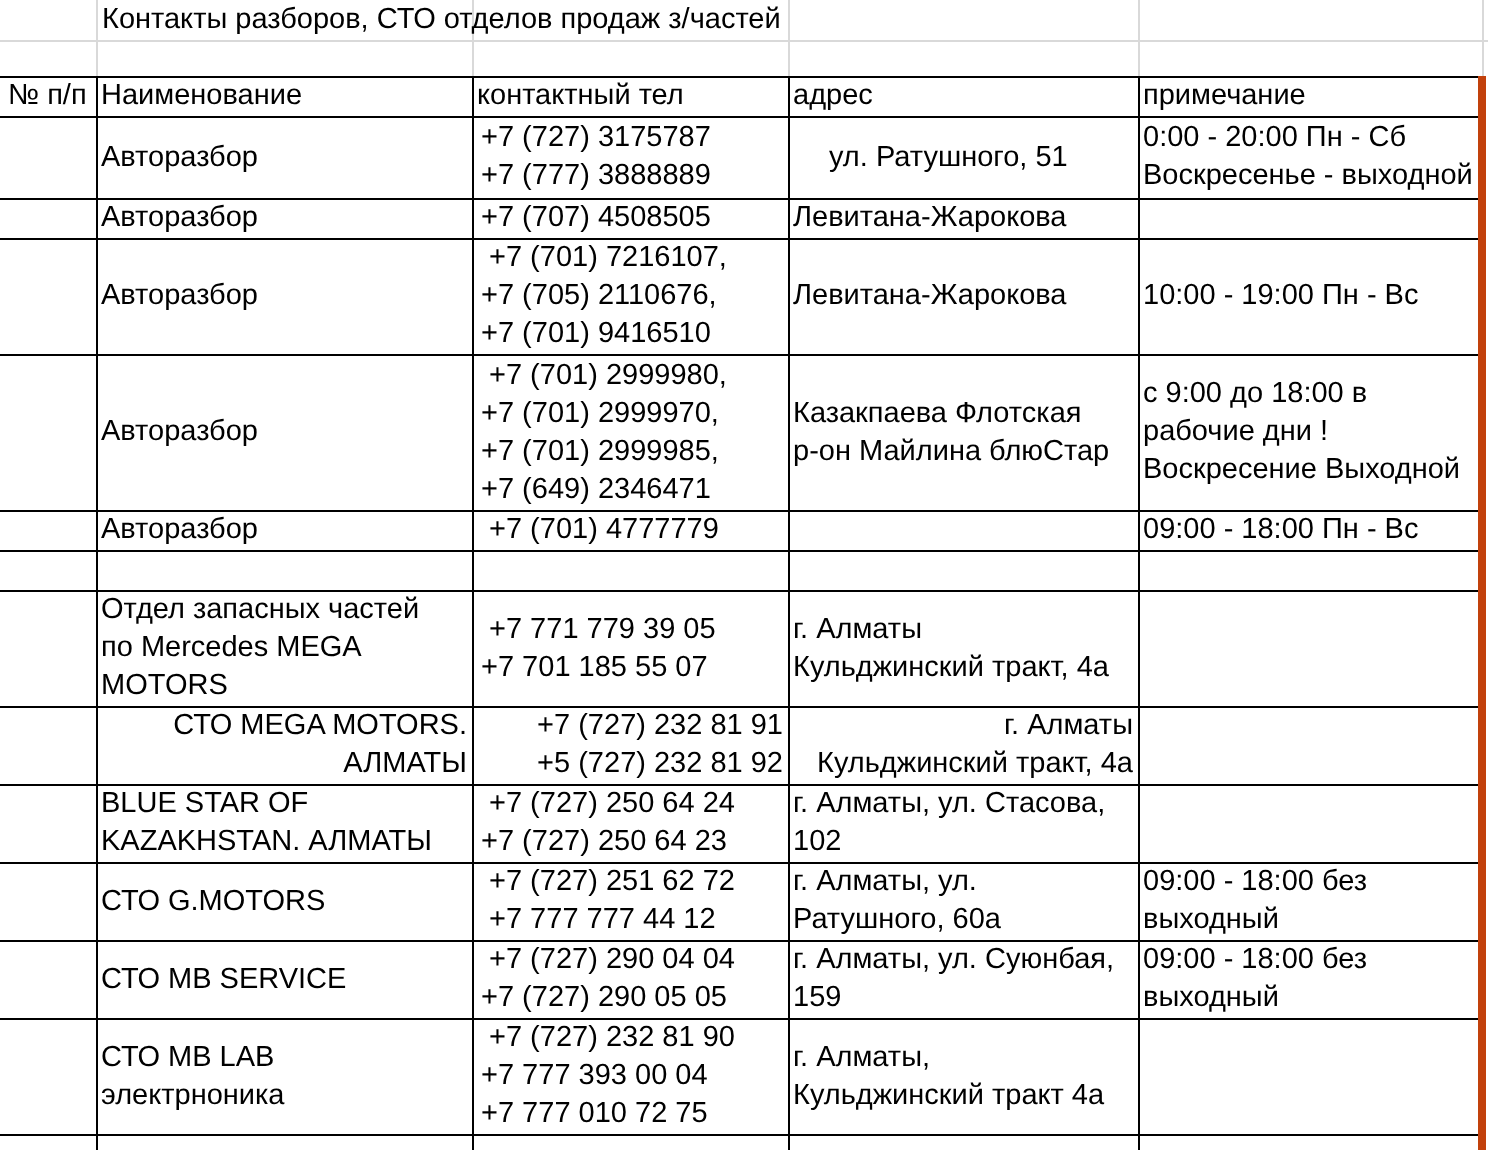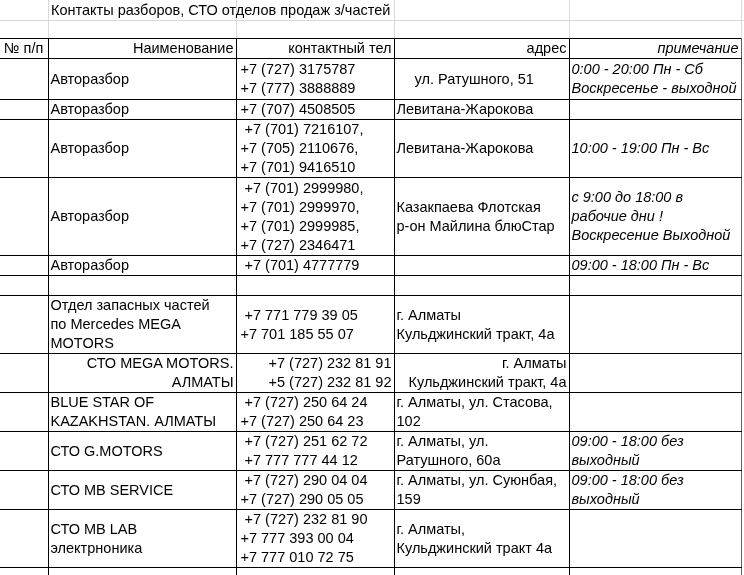--- a/index.html
+++ b/index.html
@@ -6,24 +6,24 @@
   body { width: 744px; height: 575px; overflow: hidden; position: relative;
          font-family: "Liberation Sans", sans-serif; font-size: 14.5px; color: #000; }
   .sheet { position: absolute; left: 0; top: 0; width: 744px; height: 575px; }
   
   .gl-h { position: absolute; left: 0; width: 744px; height: 1px; background: #d9d9d9; }
   .gl-v { position: absolute; top: 0; width: 1px; height: 38px; background: #d9d9d9; }
   .title { position: absolute; left: 51px; top: 2px; white-space: nowrap; line-height: 17px; }
   table { position: absolute; left: 0; top: 38px; border-collapse: collapse; table-layout: fixed; }
   td, th { border: 1px solid #000; padding: 0 2px; vertical-align: middle;
            font-weight: normal; line-height: 19px; overflow: hidden; white-space: nowrap; }
-  th { text-align: right; height: 19px; }
+  th { text-align: left; height: 19px; }
   td.c0 { border-left: none; }
   th.c0 { border-left: none; text-align: left; padding-left: 4px; }
-  td.right, th.right { border-right: 1px solid #c2410c; font-style: italic; }
+  td.right, th.right { border-right: 4px solid #c2410c; }
   .line { display: block; }
   .phone .line { padding-left: 2px; }
   .phone .line.ind { padding-left: 6px; }
 </style>
 </head>
 <body>
 
 <div class="sheet">
   <div class="gl-h" style="top:20px"></div>
   <div class="gl-v" style="left:48px"></div>
@@ -103,21 +103,21 @@
         </tr>
         <tr style="height: 78px;">
           <td class="c0" style="height: 77px;">&nbsp;</td>
           <td style="height: 77px;">
             <span class="line">Авторазбор</span>
           </td>
           <td class="phone" style="height: 77px;">
             <span class="line ind">+7 (701) 2999980,</span>
             <span class="line">+7 (701) 2999970,</span>
             <span class="line">+7 (701) 2999985,</span>
-            <span class="line">+7 (727) 2346471</span>
+            <span class="line">+7 (649) 2346471</span>
           </td>
           <td style="height: 77px;">
             <span class="line">Казакпаева Флотская</span>
             <span class="line">р-он Майлина блюСтар</span>
           </td>
           <td class="right" style="height: 77px;">
             <span class="line">с 9:00 до 18:00 в</span>
             <span class="line">рабочие дни !</span>
             <span class="line">Воскресение Выходной</span>
           </td>

